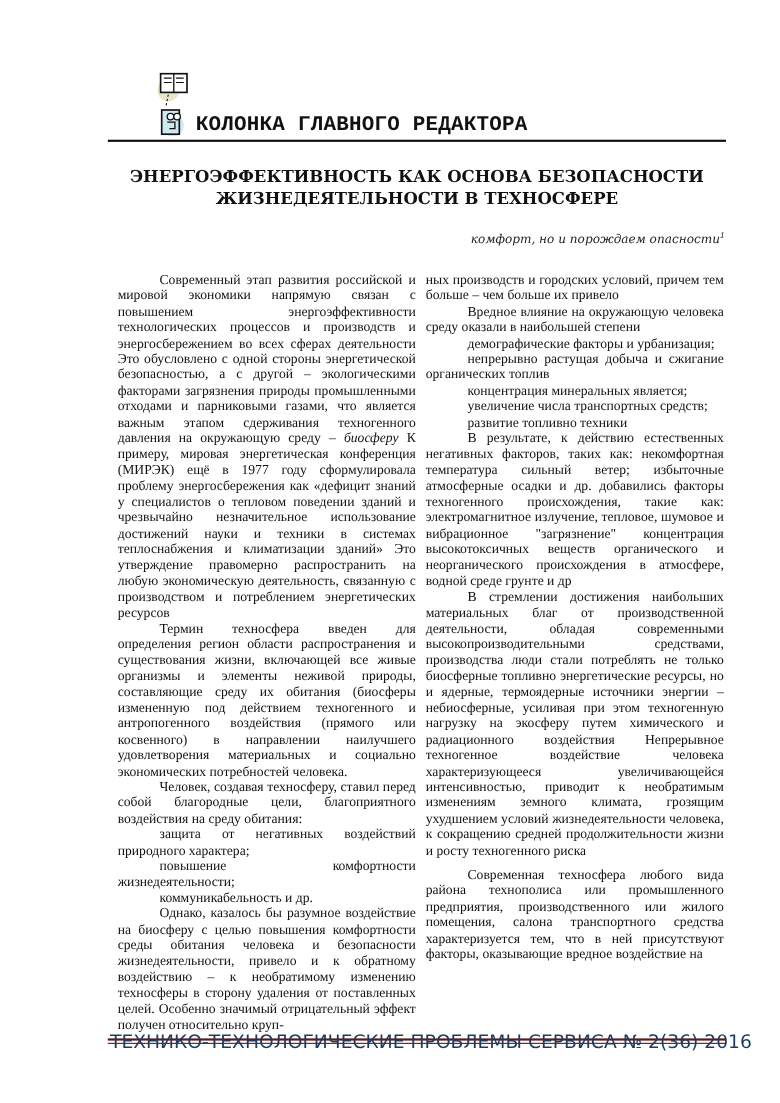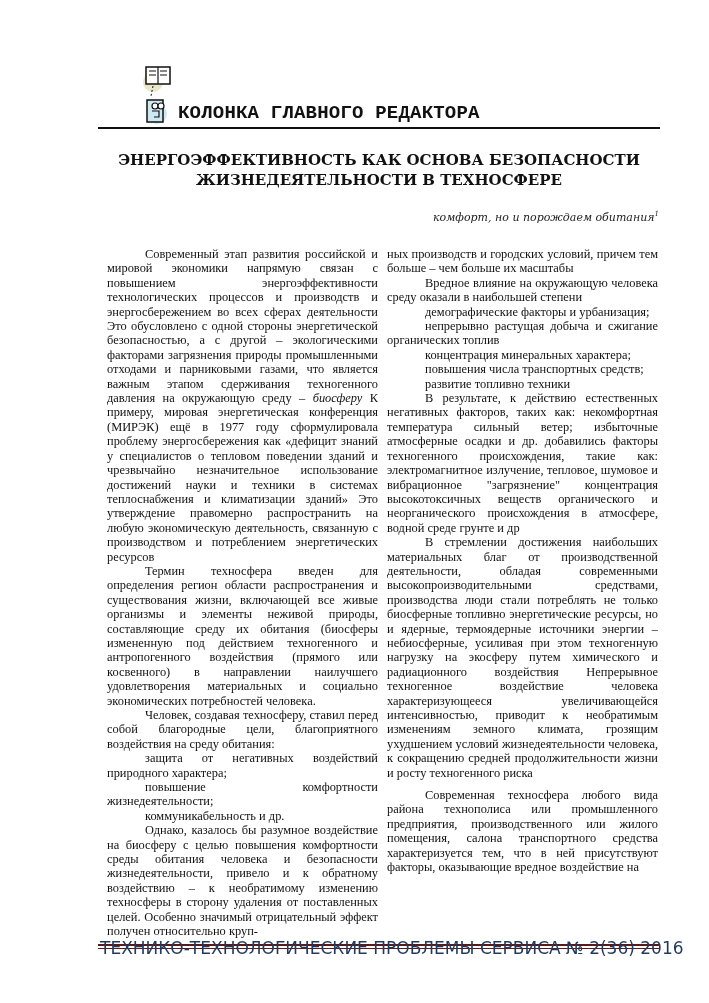--- a/index.html
+++ b/index.html
@@ -42,40 +42,40 @@
 </div>
 <div class="section-title">КОЛОНКА ГЛАВНОГО РЕДАКТОРА</div>
 <div class="header-rule"></div>
 
 <div class="article-title">
   <div>ЭНЕРГОЭФФЕКТИВНОСТЬ КАК ОСНОВА БЕЗОПАСНОСТИ</div>
   <div>ЖИЗНЕДЕЯТЕЛЬНОСТИ В ТЕХНОСФЕРЕ</div>
 </div>
 
 <div class="epigraph">
-  <div><span>комфорт, но и порождаем обитания</span><sup>1</sup></div>
+  <div><span>комфорт, но и порождаем опасности</span><sup>1</sup></div>
 </div>
 
 <div class="col col-left">
   <p class="ind"><span>Современный этап развития российской и мировой экономики напрямую связан с повышением энергоэффективности технологических процессов и производств и энергосбережением во всех сферах деятельности  Это обусловлено с одной стороны энергетической безопасностью, а с другой – экологическими факторами загрязнения природы промышленными отходами и парниковыми газами, что является важным этапом сдерживания техногенного давления на окружающую среду – </span><span class="it">биосферу</span><span>     К примеру, мировая энергетическая конференция (МИРЭК) ещё в 1977 году сформулировала проблему энергосбережения как «дефицит знаний у специалистов о тепловом поведении зданий и чрезвычайно незначительное использование достижений науки и техники в системах теплоснабжения и климатизации зданий»      Это утверждение правомерно распространить на любую экономическую деятельность, связанную с производством и потреблением энергетических ресурсов</span></p>
   <p class="ind">Термин техносфера введен для определения регион области распространения и существования жизни, включающей все живые организмы и элементы неживой природы, составляющие среду их обитания (биосферы  измененную под действием техногенного и антропогенного воздействия (прямого или косвенного) в направлении наилучшего удовлетворения материальных и социально экономических потребностей человека.</p>
   <p class="ind">Человек, создавая техносферу, ставил перед собой благородные цели, благоприятного воздействия на среду обитания:</p>
   <p class="ind">защита от негативных воздействий природного характера;</p>
   <p class="ind">повышение комфортности жизнедеятельности;</p>
   <p class="ind">коммуникабельность и др.</p>
   <p class="ind">Однако, казалось бы разумное воздействие на биосферу с целью повышения комфортности среды обитания человека и безопасности жизнедеятельности, привело и к обратному воздействию – к необратимому изменению техносферы в сторону удаления от поставленных целей. Особенно значимый отрицательный эффект получен относительно круп-</p>
 </div>
 
 <div class="col col-right">
-  <p>ных производств и городских условий, причем тем больше – чем больше их масштабы</p>
+  <p>ных производств и городских условий, причем тем больше – чем больше их привело</p>
   <p class="ind">Вредное влияние на окружающую человека среду оказали в наибольшей степени</p>
   <p class="ind">демографические факторы и урбанизация;</p>
   <p class="ind">непрерывно растущая добыча и сжигание органических  топлив</p>
-  <p class="ind">концентрация минеральных характера;</p>
-  <p class="ind">повышения числа транспортных средств;</p>
+  <p class="ind">концентрация минеральных является;</p>
+  <p class="ind">увеличение числа транспортных средств;</p>
   <p class="ind">развитие топливно техники</p>
   <p class="ind">В результате, к действию естественных негативных факторов, таких как: некомфортная температура  сильный ветер; избыточные атмосферные осадки и др. добавились факторы техногенного происхождения, такие как: электромагнитное излучение, тепловое, шумовое и вибрационное "загрязнение"  концентрация высокотоксичных веществ органического и неорганического происхождения в атмосфере, водной среде  грунте и др</p>
   <p class="ind">В стремлении достижения наибольших материальных благ от производственной деятельности, обладая современными высокопроизводительными средствами, производства люди стали потреблять не только биосферные топливно энергетические ресурсы, но и ядерные, термоядерные источники энергии – небиосферные, усиливая при этом техногенную нагрузку на экосферу путем химического и радиационного воздействия  Непрерывное техногенное воздействие человека  характеризующееся увеличивающейся интенсивностью, приводит к необратимым изменениям земного климата, грозящим ухудшением условий жизнедеятельности человека, к сокращению средней продолжительности жизни и росту техногенного риска</p>
   <p class="ind" style="margin-top:8px">Современная техносфера любого вида  района технополиса или промышленного предприятия, производственного или жилого помещения, салона транспортного средства  характеризуется тем, что в ней присутствуют факторы, оказывающие вредное воздействие на</p>
 </div>
 
 <div class="footer-rule1"></div>
 <div class="footer-rule2"></div>
 <div class="footer-text">ТЕХНИКО-ТЕХНОЛОГИЧЕСКИЕ ПРОБЛЕМЫ СЕРВИСА № 2(36) 2016</div>
 

